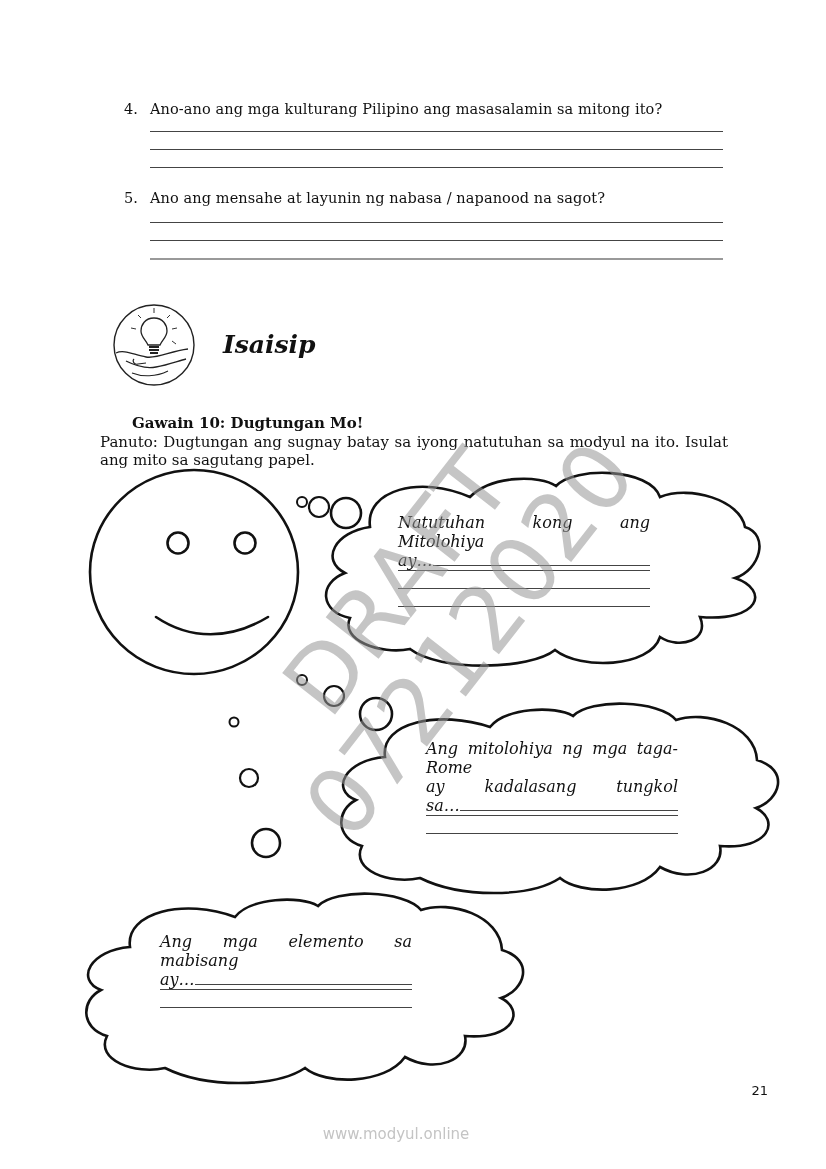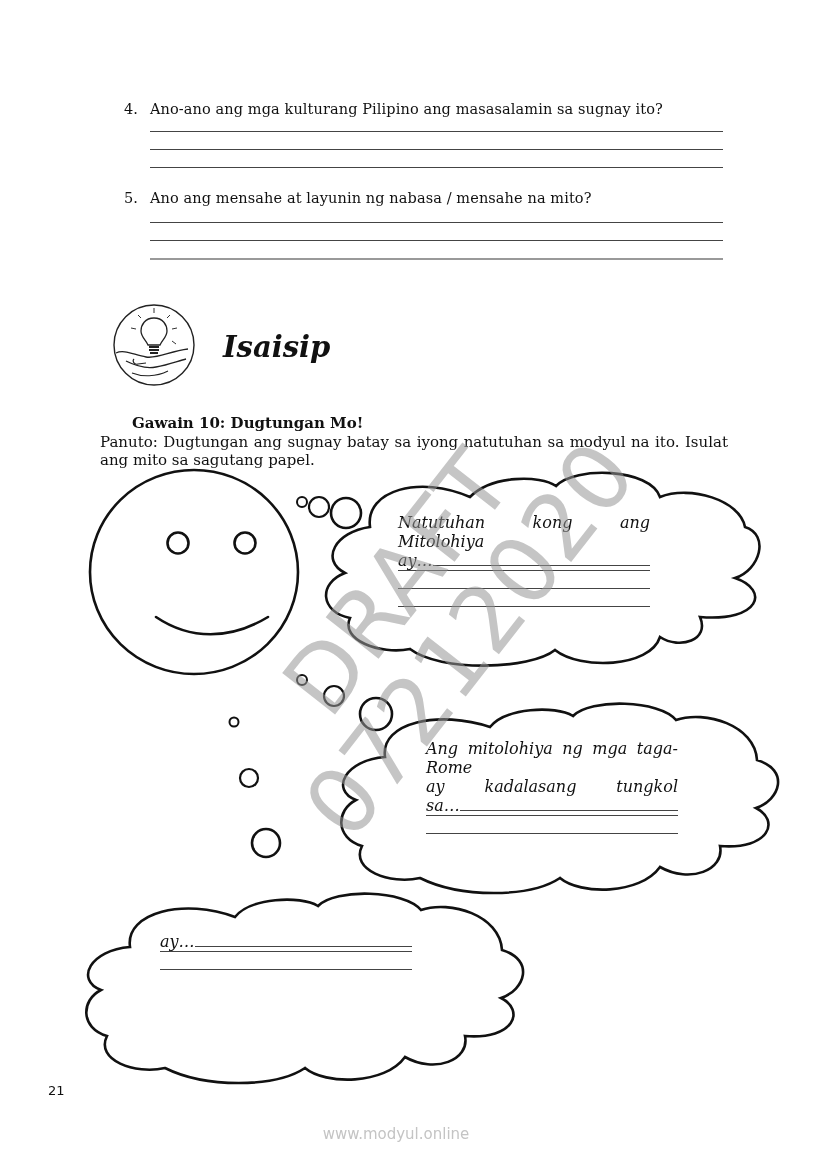--- a/index.html
+++ b/index.html
@@ -2,48 +2,48 @@
 <html><head>
   <meta charset="utf-8">
   <style>
     html, body { margin: 0; padding: 0; background: #ffffff; }
     body { width: 826px; height: 1169px; position: relative; overflow: hidden;
            font-family: "DejaVu Serif", "Liberation Serif", serif; color: #111; }
     .q { position: absolute; left: 124px; font-size: 14.5px; letter-spacing: 0.1px; }
     .q .num { display: inline-block; width: 26px; }
     .line { position: absolute; left: 150px; width: 573px; height: 0; border-top: 1px solid #444; }
     .icon-wrap { position: absolute; left: 112px; top: 303px; width: 84px; height: 84px; }
-    .sect-title { position: absolute; left: 223px; top: 330px; font-size: 29px; font-weight: bold; font-style: italic; }
+    .sect-title { position: absolute; left: 223px; top: 330px; font-size: 25px; font-weight: bold; font-style: italic; }
     .gawain { position: absolute; left: 100px; top: 414px; font-size: 15px; font-weight: bold; margin-left: 32px; }
     .panuto { position: absolute; left: 100px; top: 433px; width: 628px; font-size: 15px; line-height: 18px; text-align: justify; }
     svg.art { position: absolute; left: 0; top: 0; }
     .bubble-text { position: absolute; font-size: 16px; line-height: 19px; text-align: justify; text-align-last: justify; font-style: italic; }
     .bubble-text .blank { display: block; border-top: 1px solid #444; height: 17px; }
     .bubble-text .first { display: flex; }
     .bubble-text .first span.fill { flex: 1; border-bottom: 1px solid #444; margin-bottom: 4px; }
     .watermark { position: absolute; left: 200px; top: 520px; font-family: "DejaVu Sans", sans-serif;
                  color: rgba(150,150,150,0.55); font-size: 92px; line-height: 92px; transform: rotate(-52deg);
                  transform-origin: center; text-align: center; pointer-events: none; }
-    .page-num { position: absolute; left: 0; width: 768px; top: 1083px; text-align: left;
-                font-family: "DejaVu Sans", sans-serif; font-size: 13px; margin-left: 48px; }
+    .page-num { position: absolute; left: 0; width: 768px; top: 1083px; text-align: right;
+                font-family: "DejaVu Sans", sans-serif; font-size: 13px; }
     .site { position: absolute; left: 0; width: 792px; top: 1125px; text-align: center;
             font-family: "DejaVu Sans", sans-serif; font-size: 15px; color: #c4c4c4; }
   </style>
 </head>
 <body>
 
 <div class="q" style="top:101px;">
-  <span class="num">4.</span><span>Ano-ano ang mga kulturang Pilipino ang masasalamin sa sugnay ito?</span>
+  <span class="num">4.</span><span>Ano-ano ang mga kulturang Pilipino ang masasalamin sa mitong ito?</span>
 </div>
 <div class="line" style="top:131px;"></div>
 <div class="line" style="top:149px;"></div>
 <div class="line" style="top:167px;"></div>
 
 <div class="q" style="top:190px;">
-  <span class="num">5.</span><span>Ano ang mensahe at layunin ng nabasa / mensahe na mito?</span>
+  <span class="num">5.</span><span>Ano ang mensahe at layunin ng nabasa / napanood na sagot?</span>
 </div>
 <div class="line" style="top:222px;"></div>
 <div class="line" style="top:240px;"></div>
 <div class="line" style="top:258px; border-top:2px solid #999;"></div>
 
 <div class="icon-wrap">
   <svg width="84" height="84" viewBox="0 0 84 84">
     <circle cx="42" cy="42" r="40" fill="none" stroke="#222" stroke-width="1.4"></circle>
     <path d="M42 15 C33 15 29 22 29 28 C29 34 34 37 36 42 L48 42 C50 37 55 34 55 28 C55 22 51 15 42 15 Z" fill="none" stroke="#222" stroke-width="1.3"></path>
     <rect x="37" y="43" width="10" height="2" fill="#222"></rect>
@@ -118,20 +118,21 @@
   <div>ay kadalasang tungkol</div>
   <div class="first" style="text-align-last:left;">
       <span>sa…</span>
       <span class="fill"></span>
     </div>
   <span class="blank"></span>
   <span class="blank"></span>
 </div>
 
 <div class="bubble-text" style="left:160px; top:932px; width:252px;">
+  <div>Ang mga elemento sa mabisang</div>
   <div class="first" style="text-align-last:left;">
       <span>ay…</span>
       <span class="fill"></span>
     </div>
   <span class="blank"></span>
   <span class="blank"></span>
 </div>
 
 <div class="watermark">
   <div>DRAFT</div>

